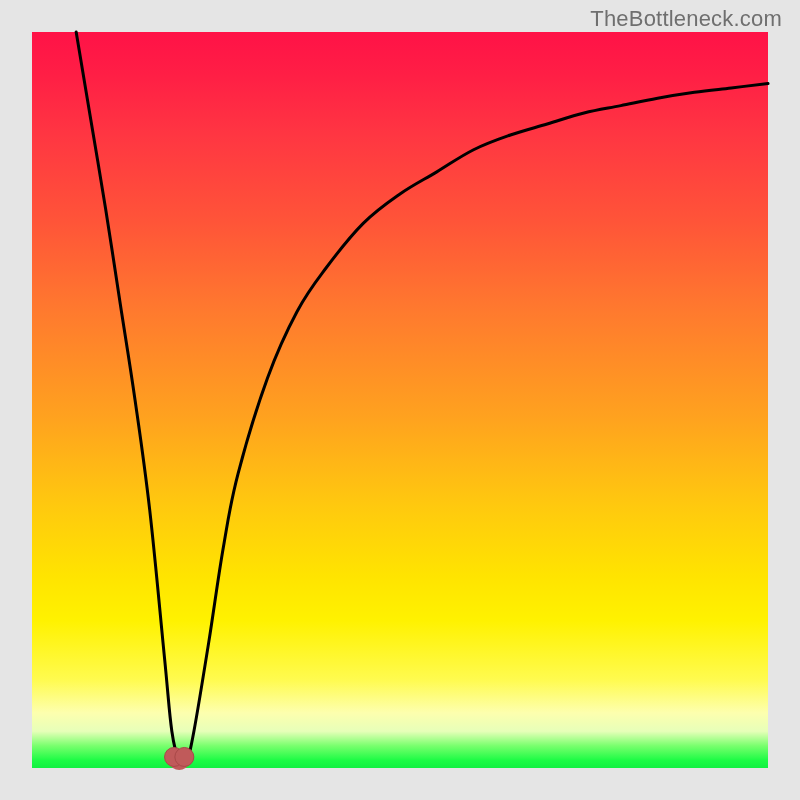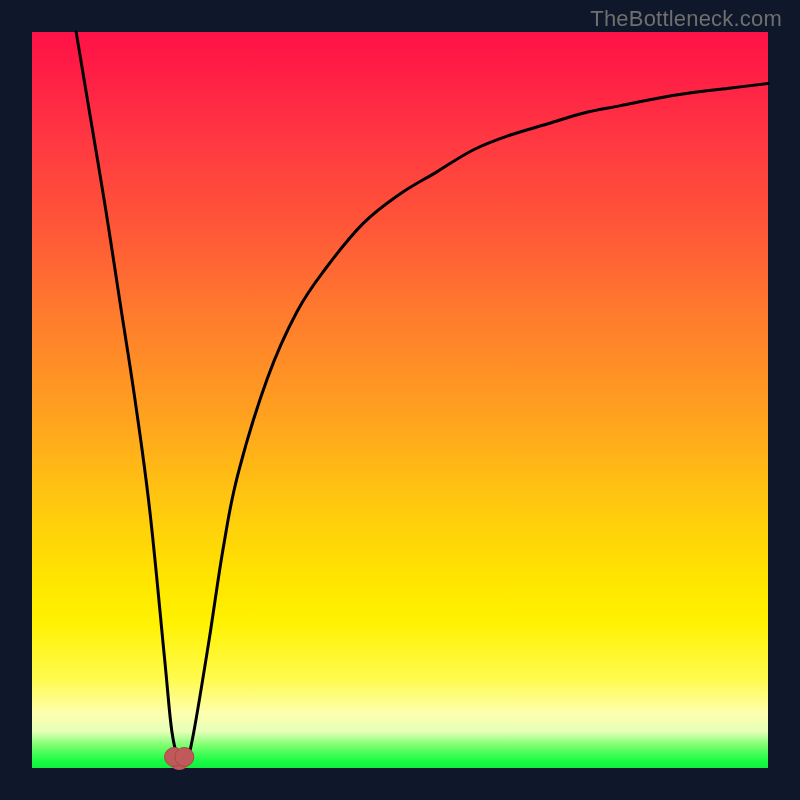--- a/index.html
+++ b/index.html
@@ -10,21 +10,21 @@
     overflow: hidden;
     background: #000;
     font-family: Arial, Helvetica, sans-serif;
   }
   .frame {
     position: absolute;
     left: 0;
     top: 0;
     width: 800px;
     height: 800px;
-    background: #0f172a;
+    background: #e5e5e5;
   }
   .plot-area {
     position: absolute;
     left: 32px;
     top: 32px;
     width: 736px;
     height: 736px;
     
     background: linear-gradient(
       to bottom,

